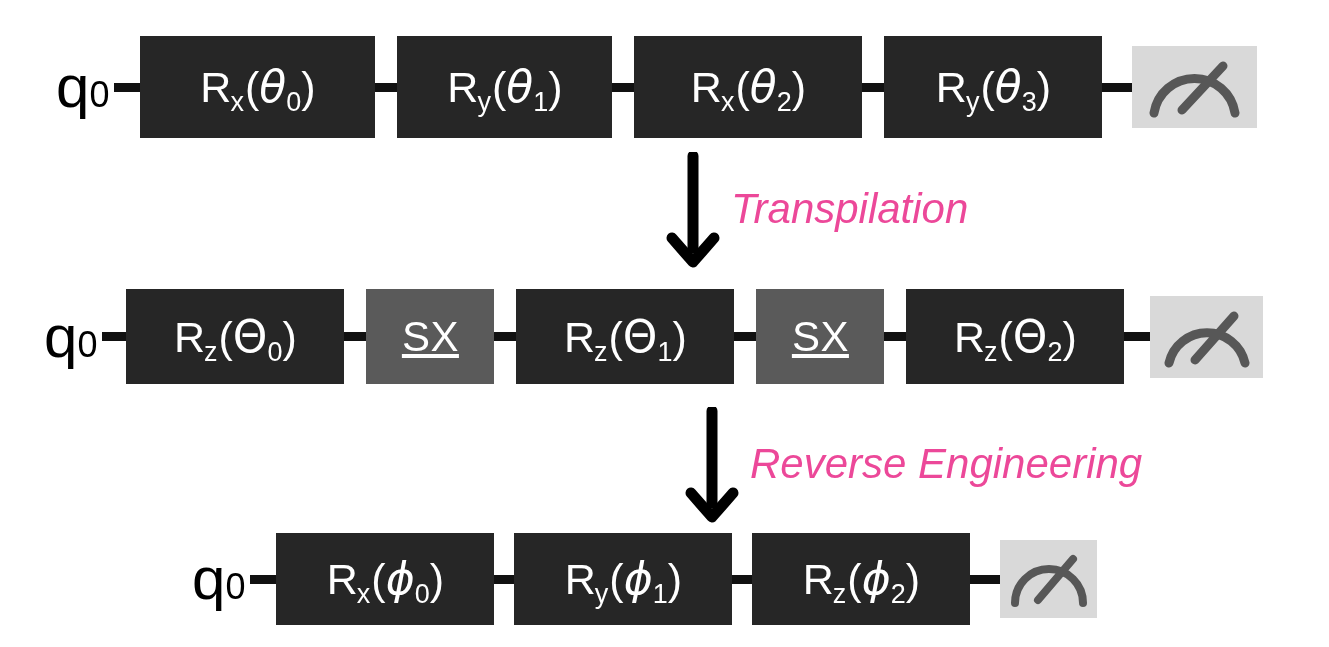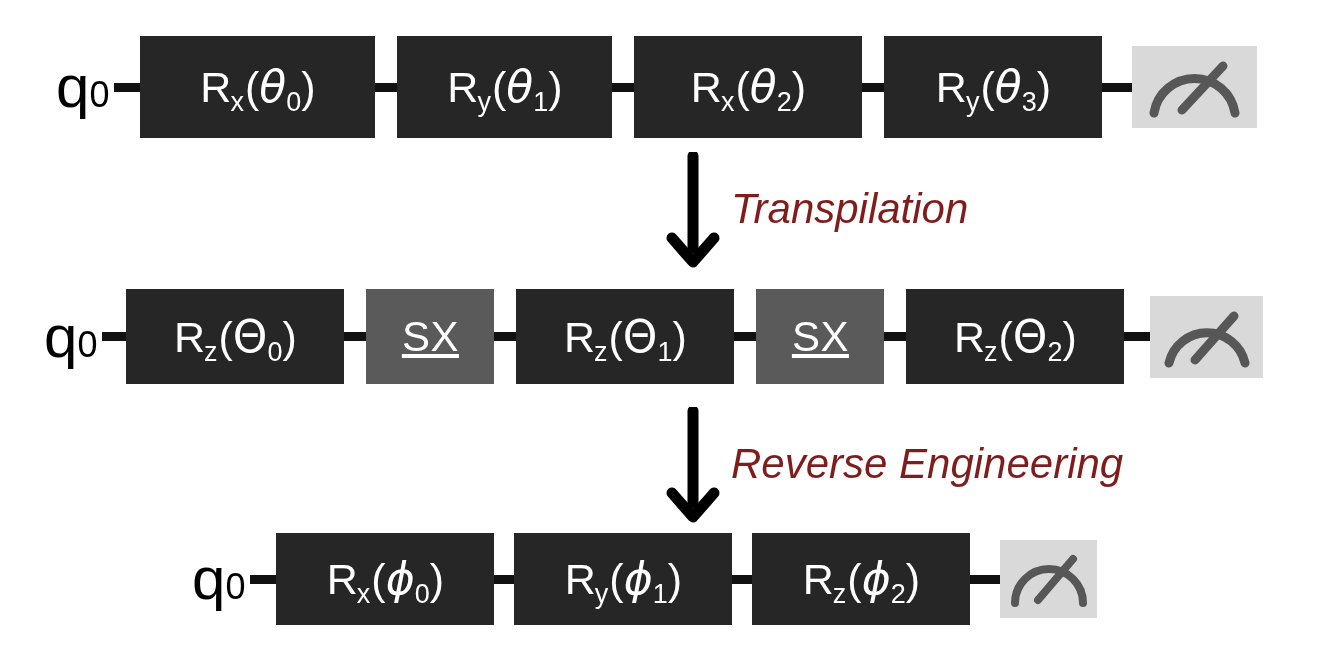--- a/index.html
+++ b/index.html
@@ -113,21 +113,21 @@
   .flow-step {
     position: absolute;
     display: flex;
     align-items: flex-end;
   }
   .flow-arrow { flex: 0 0 auto; }
   .flow-arrow svg { display: block; }
   .flow-caption {
     font-size: 42px;
     font-style: italic;
-    color: #7f1d1d;
+    color: #ec4899;
     white-space: nowrap;
     line-height: 1;
     margin-left: 10px;
     position: relative;
     bottom: 38px;
   }
 </style>
 </head>
 <body>
 
@@ -273,21 +273,21 @@
     <span class="wire wire-meas" style="width:26px;"></span>
 
     <div class="measure-box" style="width:113px; height:82px;">
       <svg width="90" height="62" viewBox="0 0 90 62">
         <path d="M7 57 A39 39 0 0 1 83 57" fill="none" stroke="#575757" stroke-width="9" stroke-linecap="round"></path>
         <line x1="33" y1="54" x2="72" y2="10" stroke="#575757" stroke-width="9" stroke-linecap="round"></line>
       </svg>
     </div>
   </div>
 
-  <div class="flow-step" style="left:665px; top:407px;">
+  <div class="flow-step" style="left:684px; top:407px;">
     <span class="flow-arrow">
       <svg width="56" height="116" viewBox="0 0 56 116">
         <line x1="28" y1="4" x2="28" y2="96" stroke="#000000" stroke-width="11" stroke-linecap="round"></line>
         <path d="M7 86 L28 110 L49 86" fill="none" stroke="#000000" stroke-width="11" stroke-linecap="round" stroke-linejoin="round"></path>
       </svg>
     </span>
     <span class="flow-caption">Reverse Engineering</span>
   </div>
 
   <div class="circuit-row" style="left:192px; top:533px; height:92px;">

